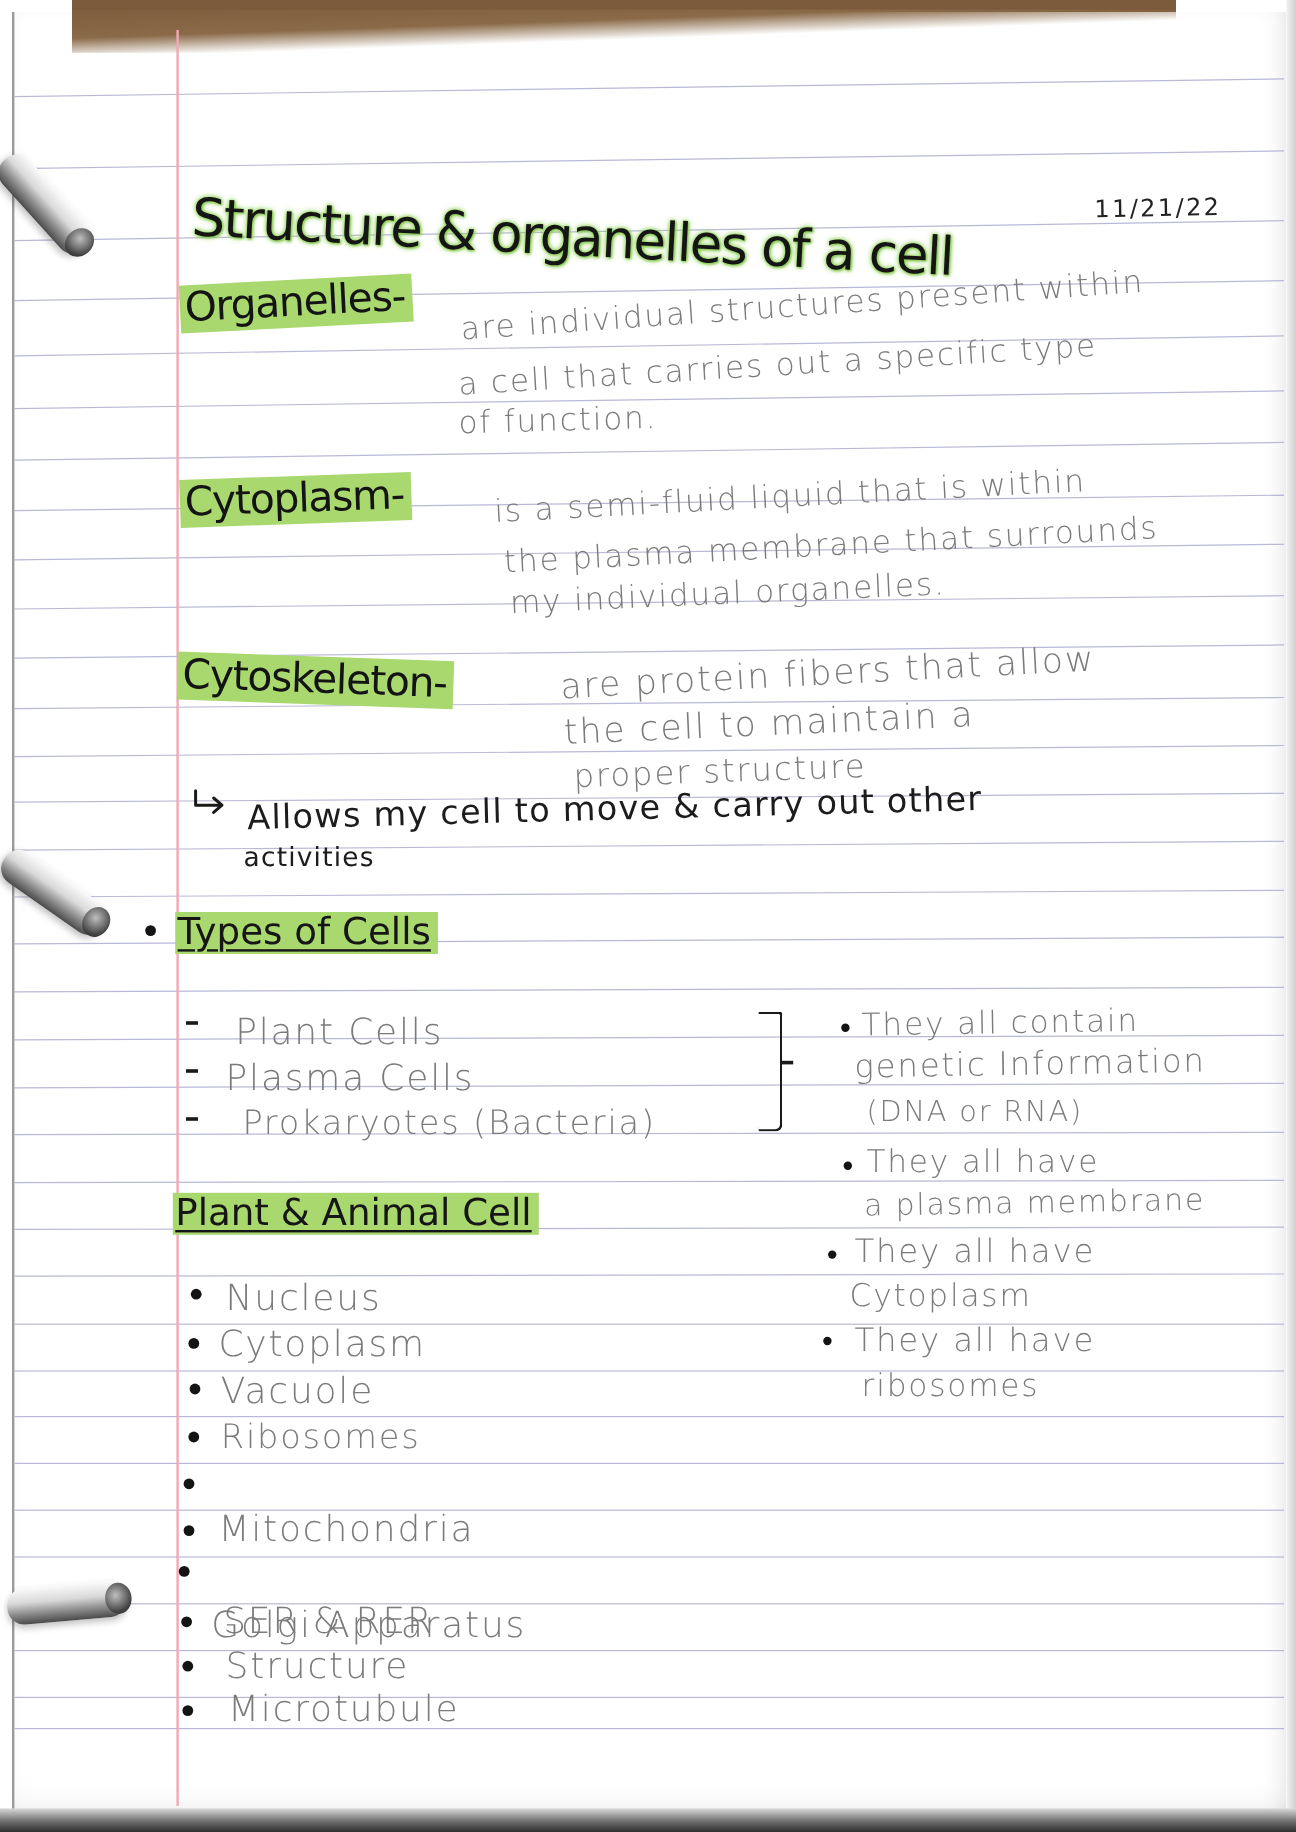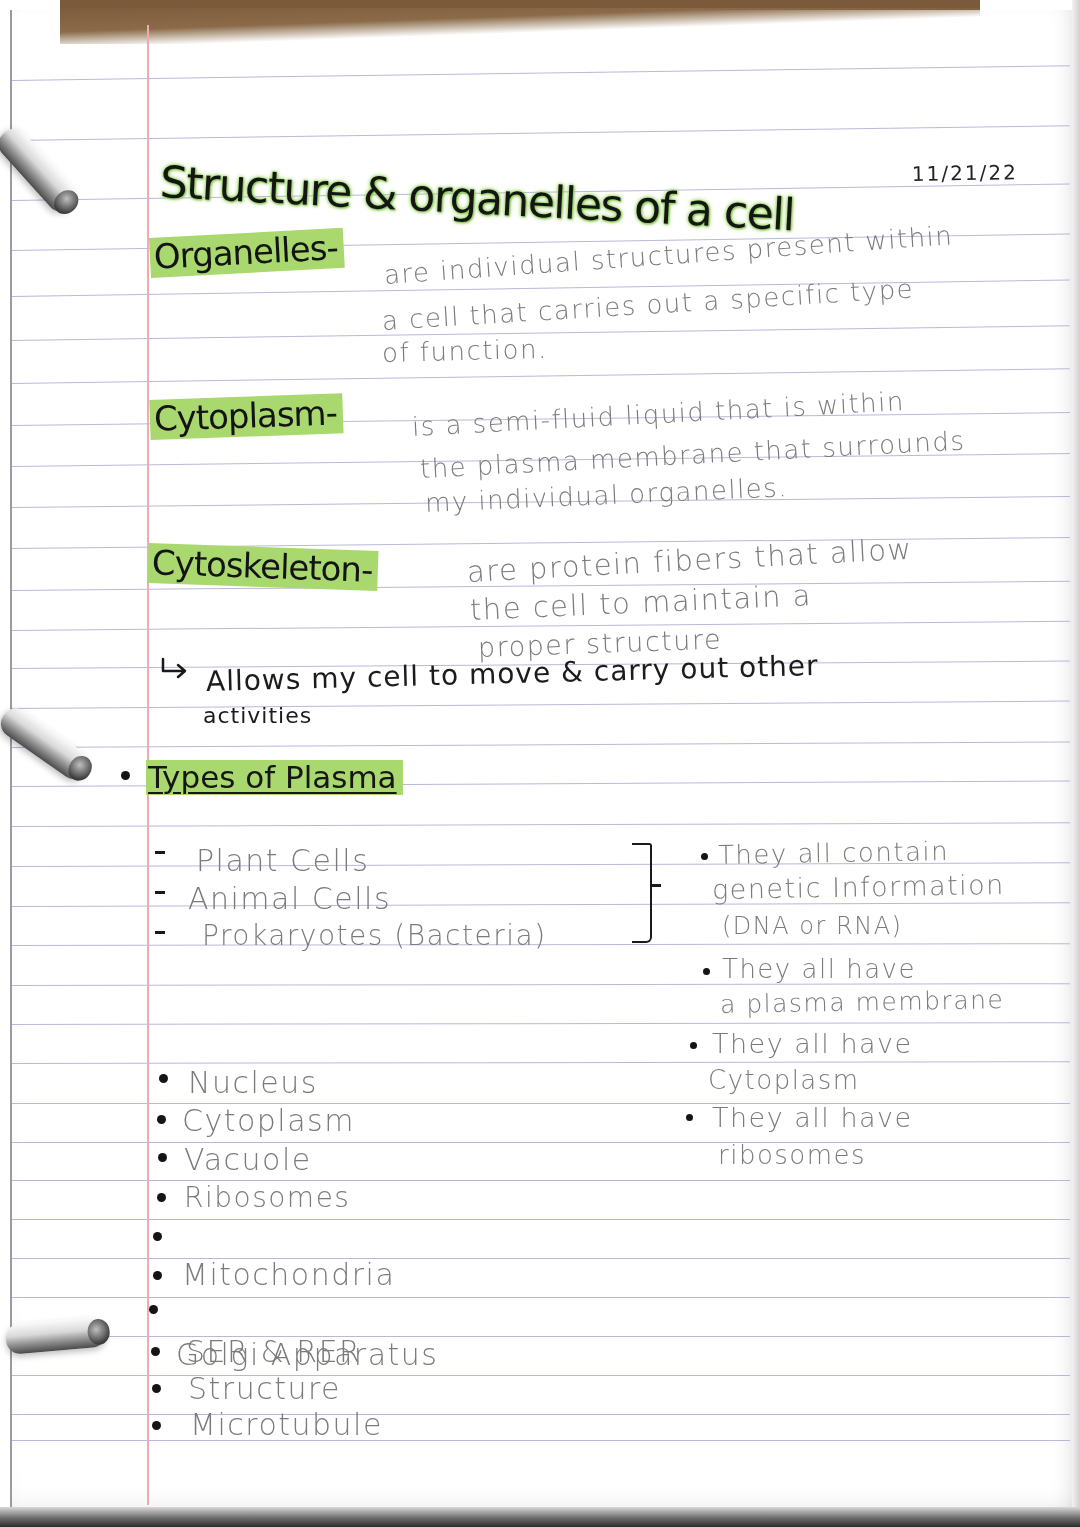--- a/index.html
+++ b/index.html
@@ -212,26 +212,26 @@
   <div class="hand def ink-pencil" style="left:470px;top:596px;transform:rotate(-2.5deg);font-size:29px">the cell to maintain a</div>
   <div class="hand def ink-pencil" style="left:478px;top:634px;transform:rotate(-2deg);font-size:27px">proper structure</div>
 
   <svg class="arrow-icon" viewBox="0 0 30 22">
     <path d="M3 2 L3 14 L24 14 M18 8 L25 14 L18 20" stroke="#1a1a1a" stroke-width="2.5" fill="none" stroke-linecap="round" stroke-linejoin="round"></path>
   </svg>
   <div class="hand note-dark" style="left:206px;top:668px;transform:rotate(-1.5deg)">Allows my cell to move &amp; carry out other</div>
   <div class="hand note-dark" style="left:203px;top:705px;transform:rotate(0deg);font-size:22px">activities</div>
 
   <div class="bullet-dot" style="left:121px;top:771px"></div>
-  <div class="hand heading-u" style="left:146px;top:760px">Types of Plasma</div>
+  <div class="hand heading-u" style="left:146px;top:760px">Types of Cells</div>
 
   <div class="dash" style="left:155px;top:851px"></div>
   <div class="hand list-item ink-pencil" style="left:196px;top:846px">Plant Cells</div>
   <div class="dash" style="left:155px;top:891px"></div>
-  <div class="hand list-item ink-pencil" style="left:188px;top:884px">Animal Cells</div>
+  <div class="hand list-item ink-pencil" style="left:188px;top:884px">Plasma Cells</div>
   <div class="dash" style="left:155px;top:931px"></div>
   <div class="hand list-item ink-pencil" style="left:202px;top:922px;font-size:28px">Prokaryotes (Bacteria)</div>
 
   <div class="bracket"></div>
   <div class="bracket-tick"></div>
 
   <div class="bullet-dot" style="left:701px;top:853px;width:7px;height:7px"></div>
   <div class="hand list-item ink-pencil" style="left:718px;top:842px;font-size:26px;transform:rotate(-1deg)">They all contain</div>
   <div class="hand list-item ink-pencil" style="left:712px;top:876px;font-size:27px;transform:rotate(-1deg)">genetic Information</div>
   <div class="hand list-item ink-pencil" style="left:722px;top:914px;font-size:24px">(DNA or RNA)</div>
@@ -241,20 +241,21 @@
   <div class="hand list-item ink-pencil" style="left:720px;top:992px;font-size:25px;transform:rotate(-1deg)">a plasma membrane</div>
 
   <div class="bullet-dot" style="left:690px;top:1042px;width:7px;height:7px"></div>
   <div class="hand list-item ink-pencil" style="left:712px;top:1030px;font-size:27px">They all have</div>
   <div class="hand list-item ink-pencil" style="left:708px;top:1067px;font-size:26px">Cytoplasm</div>
 
   <div class="bullet-dot" style="left:686px;top:1114px;width:7px;height:7px"></div>
   <div class="hand list-item ink-pencil" style="left:712px;top:1104px;font-size:27px">They all have</div>
   <div class="hand list-item ink-pencil" style="left:718px;top:1142px;font-size:26px">ribosomes</div>
 
+  <div class="hand heading-u" style="left:144px;top:994px">Plant &amp; Animal Cell</div>
 
   <div class="bullet-dot" style="left:159px;top:1074px"></div>
   <div class="hand list-item ink-pencil" style="left:188px;top:1068px">Nucleus</div>
   <div class="bullet-dot" style="left:157px;top:1115px"></div>
   <div class="hand list-item ink-pencil" style="left:182px;top:1106px">Cytoplasm</div>
   <div class="bullet-dot" style="left:158px;top:1153px"></div>
   <div class="hand list-item ink-pencil" style="left:184px;top:1145px">Vacuole</div>
   <div class="bullet-dot" style="left:157px;top:1193px"></div>
   <div class="hand list-item ink-pencil" style="left:184px;top:1184px;font-size:28px">Ribosomes</div>
   <div class="bullet-dot" style="left:153px;top:1232px"></div>

